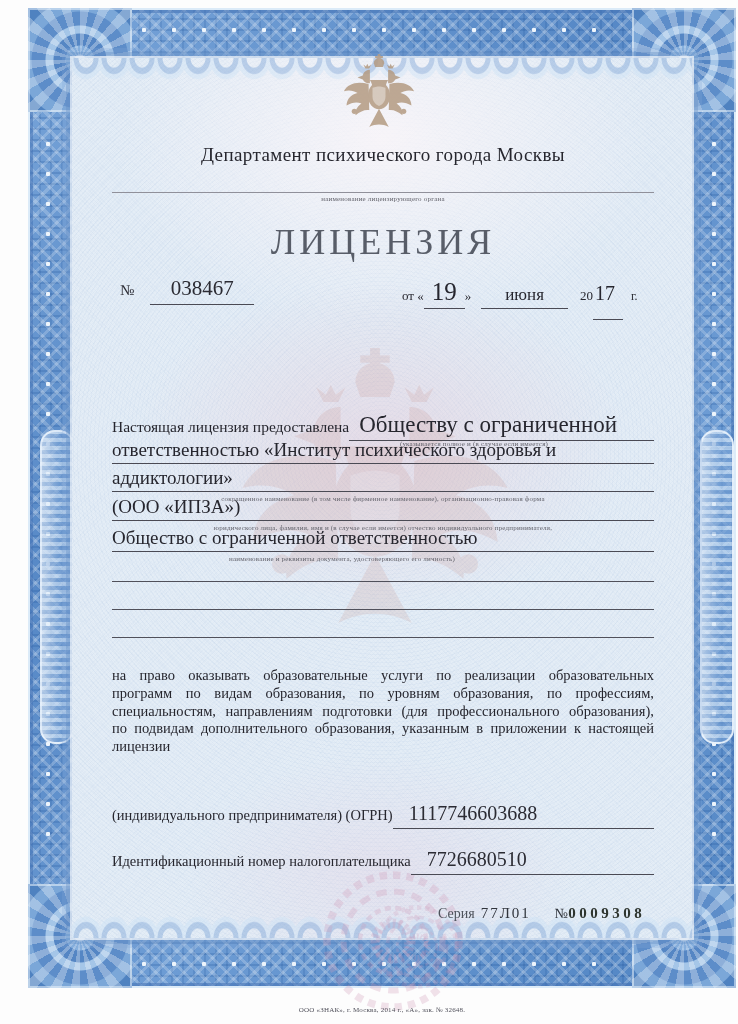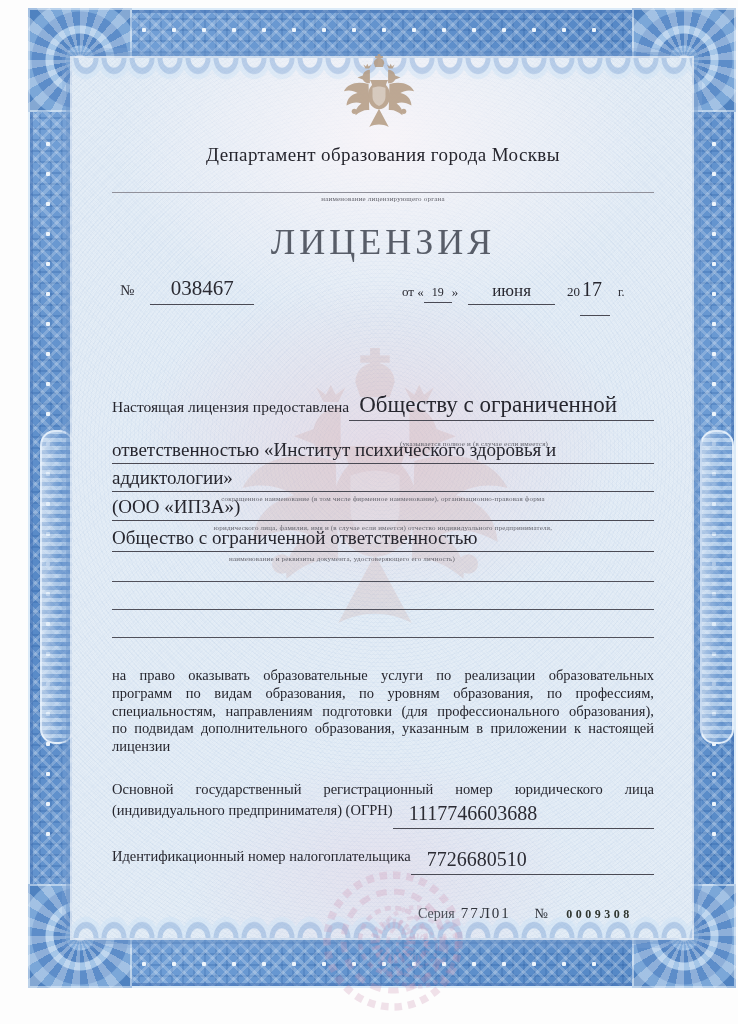--- a/index.html
+++ b/index.html
@@ -63,47 +63,47 @@
   .issuer-sep{top:192px;border-top:1px solid #90909a;height:0}
   .cap{font-size:7px;color:#63636c;letter-spacing:.2px;line-height:9px}
   .issuer-cap{top:195px}
   .title{top:221px;font-size:36px;font-weight:normal;letter-spacing:4px;color:#585d68}
   .numrow{top:276px;display:flex;align-items:baseline}
   .numsign{font-size:15px;color:#2b2b33;margin-left:8px}
   .numval{display:inline-block;margin-left:16px;width:104px;text-align:center;font-size:21px;
     border-bottom:1.3px solid #4a4a54;padding-bottom:3px;color:#2b2b33}
   .daterow{position:absolute;left:402px;top:278px;display:flex;align-items:baseline;white-space:nowrap}
   .d-small{font-size:13px}
-  .d-day{font-size:12px;border-bottom:1.3px solid #4a4a54;padding:0 8px 2px 8px}
+  .d-day{font-size:25px;border-bottom:1.3px solid #4a4a54;padding:0 8px 2px 8px}
   .d-month{font-size:17px;border-bottom:1.3px solid #4a4a54;padding:0 24px 3px 24px;margin-left:10px}
   .d-century{font-size:13px;margin-left:12px}
   .d-year{font-size:20px;border-bottom:1.3px solid #4a4a54;padding:0 8px 14px 2px}
   .d-g{font-size:12px;margin-left:8px}
   .subtitle{top:356px;font-size:14px}
-  .g-row1{top:392px;display:flex;align-items:baseline}
+  .g-row1{top:412px;display:flex;align-items:baseline}
   .g-label{font-size:15.5px;white-space:nowrap}
   .fill{flex:1;border-bottom:1.3px solid #4a4a54;padding:0 0 2px 10px;font-size:23px;white-space:nowrap}
   .cap1{top:440px;left:286px;width:320px;text-align:center}
   .uline{border-bottom:1.3px solid #4a4a54;padding-bottom:2px;font-size:19px;line-height:22px;white-space:nowrap}
   .g-row2{top:439px}.g-row3{top:467px}.g-row4{top:496px}.g-row5{top:527px}
   .cap2{top:495px}.cap3{top:524px}.cap4{top:555px;width:460px}
   .rule{height:0;border-top:1.2px solid #50505a}
   .rule1{top:581px}.rule2{top:609px}.rule3{top:637px}
   .scope{top:667px;font-size:14.5px;line-height:17.8px;text-align:justify;word-spacing:2.5px}
   .ogrn1{top:781px;font-size:14.5px;text-align:justify;text-align-last:justify}
-  .fillrow{display:flex;align-items:flex-start}
+  .fillrow{display:flex;align-items:center}
   .fillrow .f-label{font-size:14.5px;white-space:nowrap}
   .fillrow .f-val{flex:1;border-bottom:1.3px solid #4a4a54;padding:0 0 3px 16px;font-size:20px;white-space:nowrap;color:#2b2b33}
   .ogrn2{top:802px}
   .innrow{top:848px}
-  .series{position:absolute;left:418px;top:905px;display:flex;align-items:baseline;white-space:nowrap}
+  .series{position:absolute;left:438px;top:905px;display:flex;align-items:baseline;white-space:nowrap}
   .s-label{font-size:14px;color:#4d525b}
   .s-val{font-size:15px;letter-spacing:2px;color:#30343c;margin-left:6px}
   .s-sign{font-size:14px;color:#30343c;margin-left:24px}
-  .s-num{font-size:12px;letter-spacing:3.5px;color:#2e352f;font-weight:600;margin-left:18px}
+  .s-num{font-size:15px;letter-spacing:3.5px;color:#2e352f;font-weight:600;}
   .imprint{left:28px;top:1006px;width:708px;text-align:center;font-size:7px;color:#50505a;letter-spacing:.2px}
 </style>
 </head>
 <body>
 
 <svg width="0" height="0" style="position:absolute" aria-hidden="true">
   <defs>
     <symbol id="eagle" viewBox="0 0 120 132">
       <g fill="currentColor">
         <rect x="58" y="0" width="4" height="9"></rect>
@@ -157,21 +157,21 @@
   <svg class="wm-rosette" viewBox="0 0 100 100">
       <use href="#rosette"></use>
     </svg>
   <svg class="wm-rosette2" viewBox="0 0 100 100">
       <use href="#rosette"></use>
     </svg>
   <svg class="coa" viewBox="0 0 120 132">
       <use href="#eagle"></use>
     </svg>
 
-  <div class="t center issuer">Департамент образования города Москвы</div>
+  <div class="t center issuer">Департамент психического города Москвы</div>
   <div class="t issuer-sep"></div>
   <div class="t center cap issuer-cap">наименование лицензирующего органа</div>
 
   <div class="t center title">ЛИЦЕНЗИЯ</div>
 
   <div class="t numrow">
     <span class="numsign">№</span>
     <span class="numval">038467</span>
   </div>
   <div class="daterow">
@@ -196,32 +196,32 @@
   <div class="t center cap cap2">сокращенное наименование (в том числе фирменное наименование), организационно-правовая форма</div>
   <div class="t center cap cap3">юридического лица, фамилия, имя и (в случае если имеется) отчество индивидуального предпринимателя,</div>
   <div class="t uline g-row5">Общество с ограниченной ответственностью</div>
   <div class="t center cap cap4">наименование и реквизиты документа, удостоверяющего его личность)</div>
   <div class="t rule rule1"></div>
   <div class="t rule rule2"></div>
   <div class="t rule rule3"></div>
 
   <div class="t scope">на право оказывать образовательные услуги по реализации образовательных программ по видам образования, по уровням образования, по профессиям, специальностям, направлениям подготовки (для профессионального образования), по подвидам дополнительного образования, указанным в приложении к настоящей лицензии</div>
 
-  <div class="t ogrn1">Основной государственный регистрационный номер юридического лица</div>
   <div class="t fillrow ogrn2">
     <span class="f-label">(индивидуального предпринимателя) (ОГРН)</span>
     <span class="f-val">1117746603688</span>
   </div>
 
   <div class="t fillrow innrow">
     <span class="f-label">Идентификационный номер налогоплательщика</span>
     <span class="f-val">7726680510</span>
   </div>
 
   <div class="series">
     <span class="s-label">Серия</span>
     <span class="s-val">77Л01</span>
     <span class="s-sign">№</span>
     <span class="s-num">0009308</span>
   </div>
 
+  <div class="imprint t" style="left:28px;width:708px;">ООО «ЗНАК», г. Москва, 2014 г., «А», зак. № 32648.</div>
 
 </div>
 
 </body></html>

